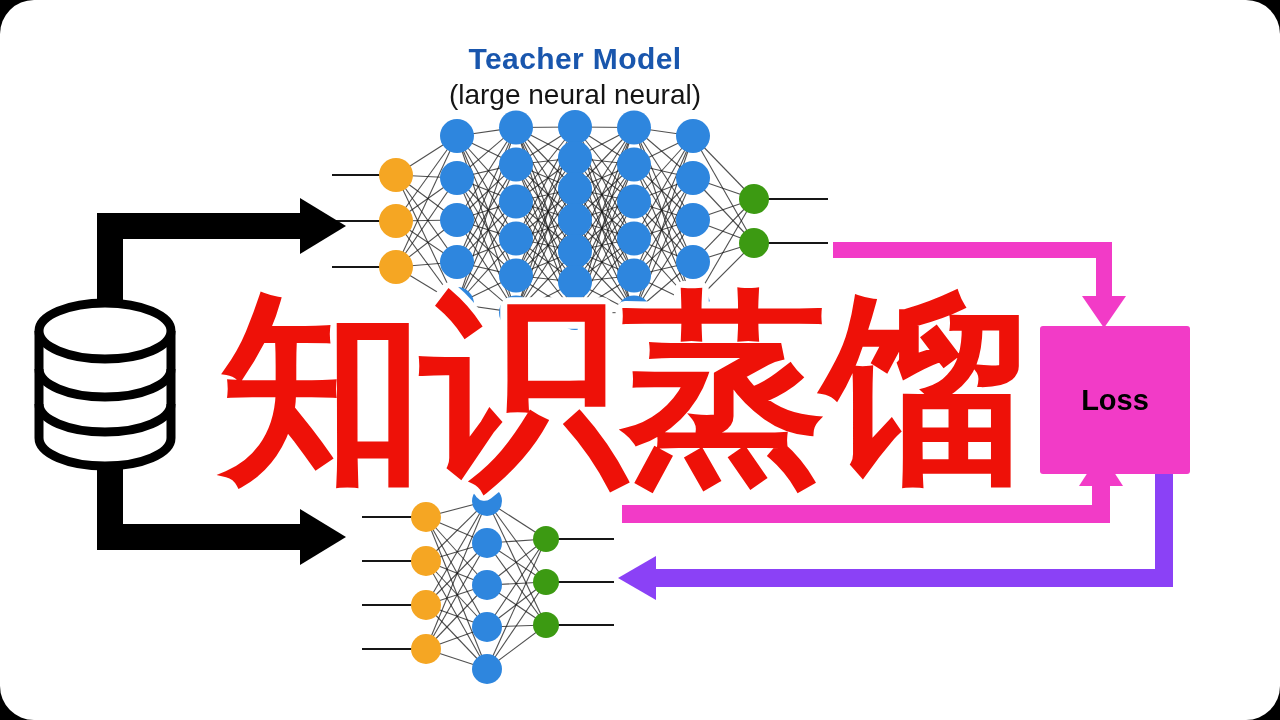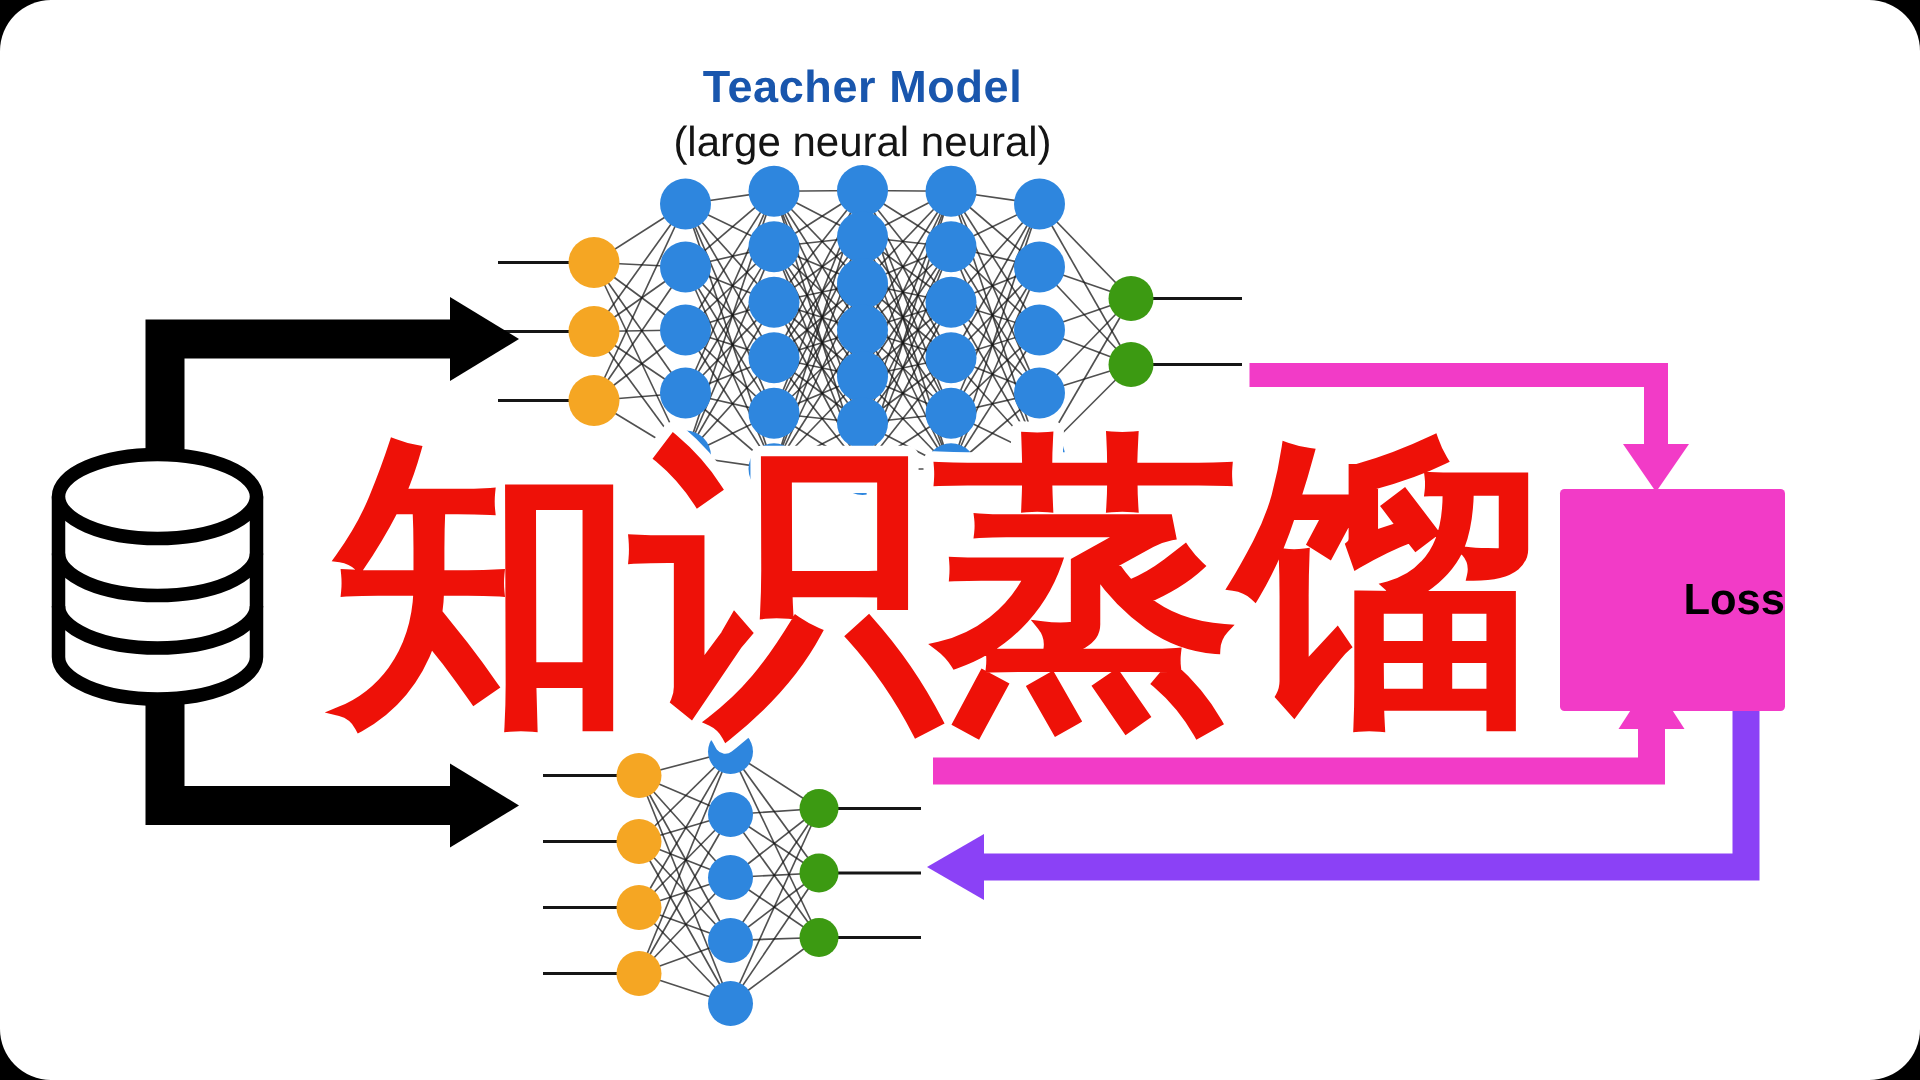--- a/index.html
+++ b/index.html
@@ -17,21 +17,21 @@
     position:absolute;left:250px;top:42px;width:650px;
     text-align:center;font-size:30px;font-weight:700;
     color:#1956AD;letter-spacing:.4px;
   }
   .teacher-sublabel{
     position:absolute;left:250px;top:79px;width:650px;
     text-align:center;font-size:28px;font-weight:500;color:#141414;
   }
   .loss-box{
     position:absolute;left:1040px;top:326px;width:150px;height:148px;
-    display:flex;align-items:center;justify-content:flex-end;
+    display:flex;align-items:center;justify-content:center;
     border-radius:3px;background:#F23BC7;
   }
   .loss-box span{font-size:29px;font-weight:700;color:#000;}
   .big-title{
     font-family:sans-serif;
     font-size:205px;font-weight:900;letter-spacing:-4px;
     stroke:#ffffff;stroke-width:14px;paint-order:stroke;
     stroke-linejoin:round;
   }
   .title-layer{pointer-events:none;}

